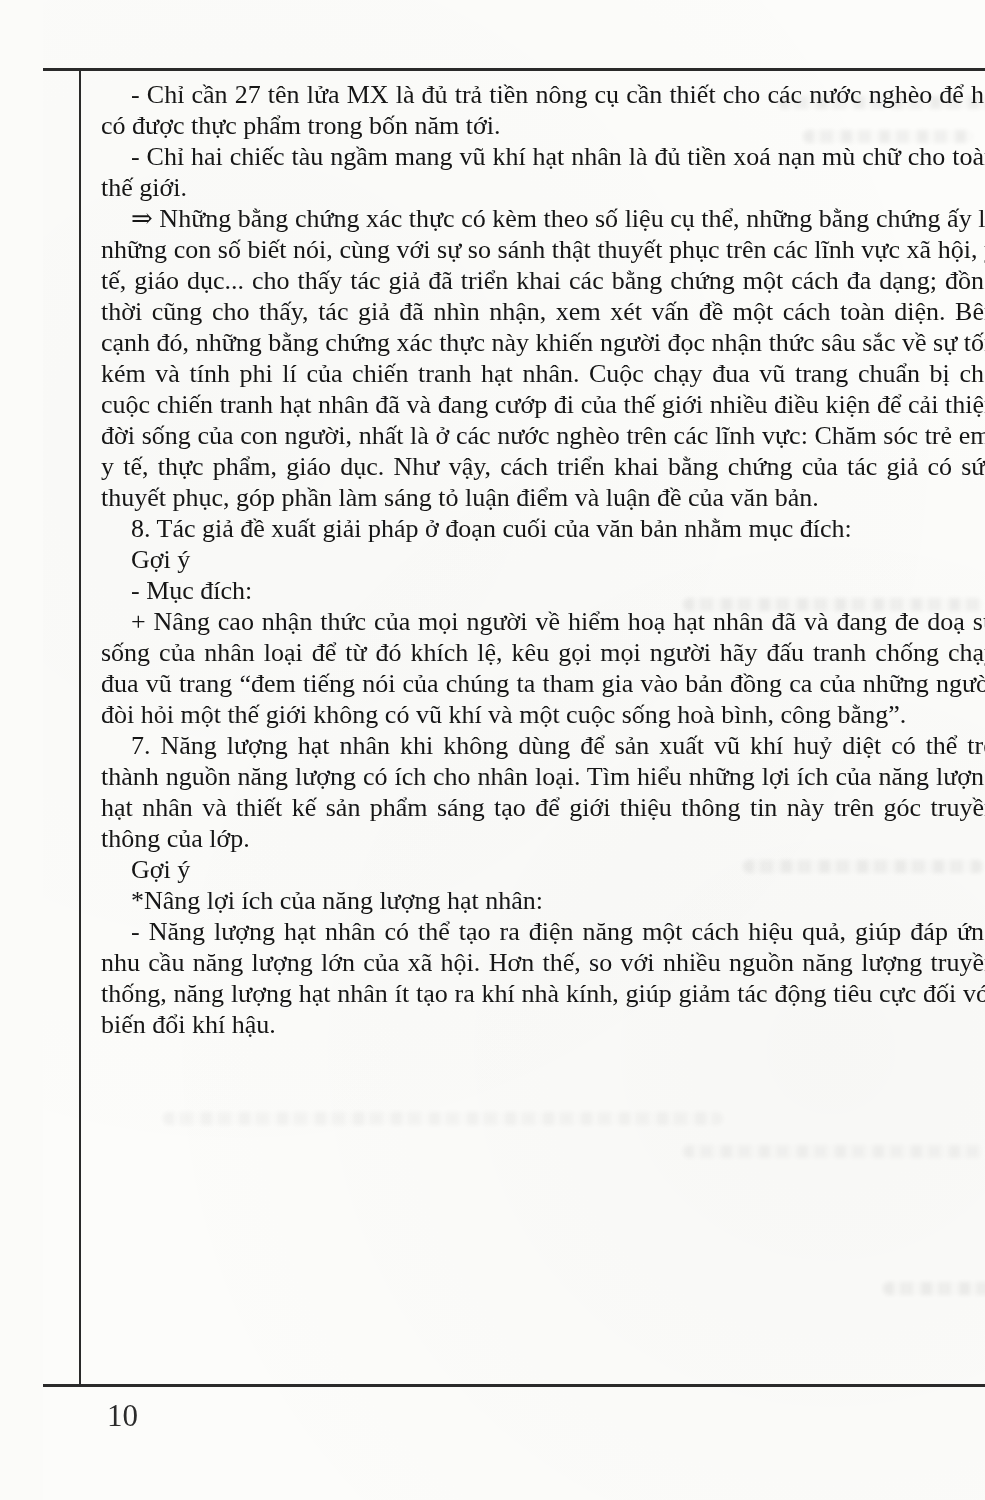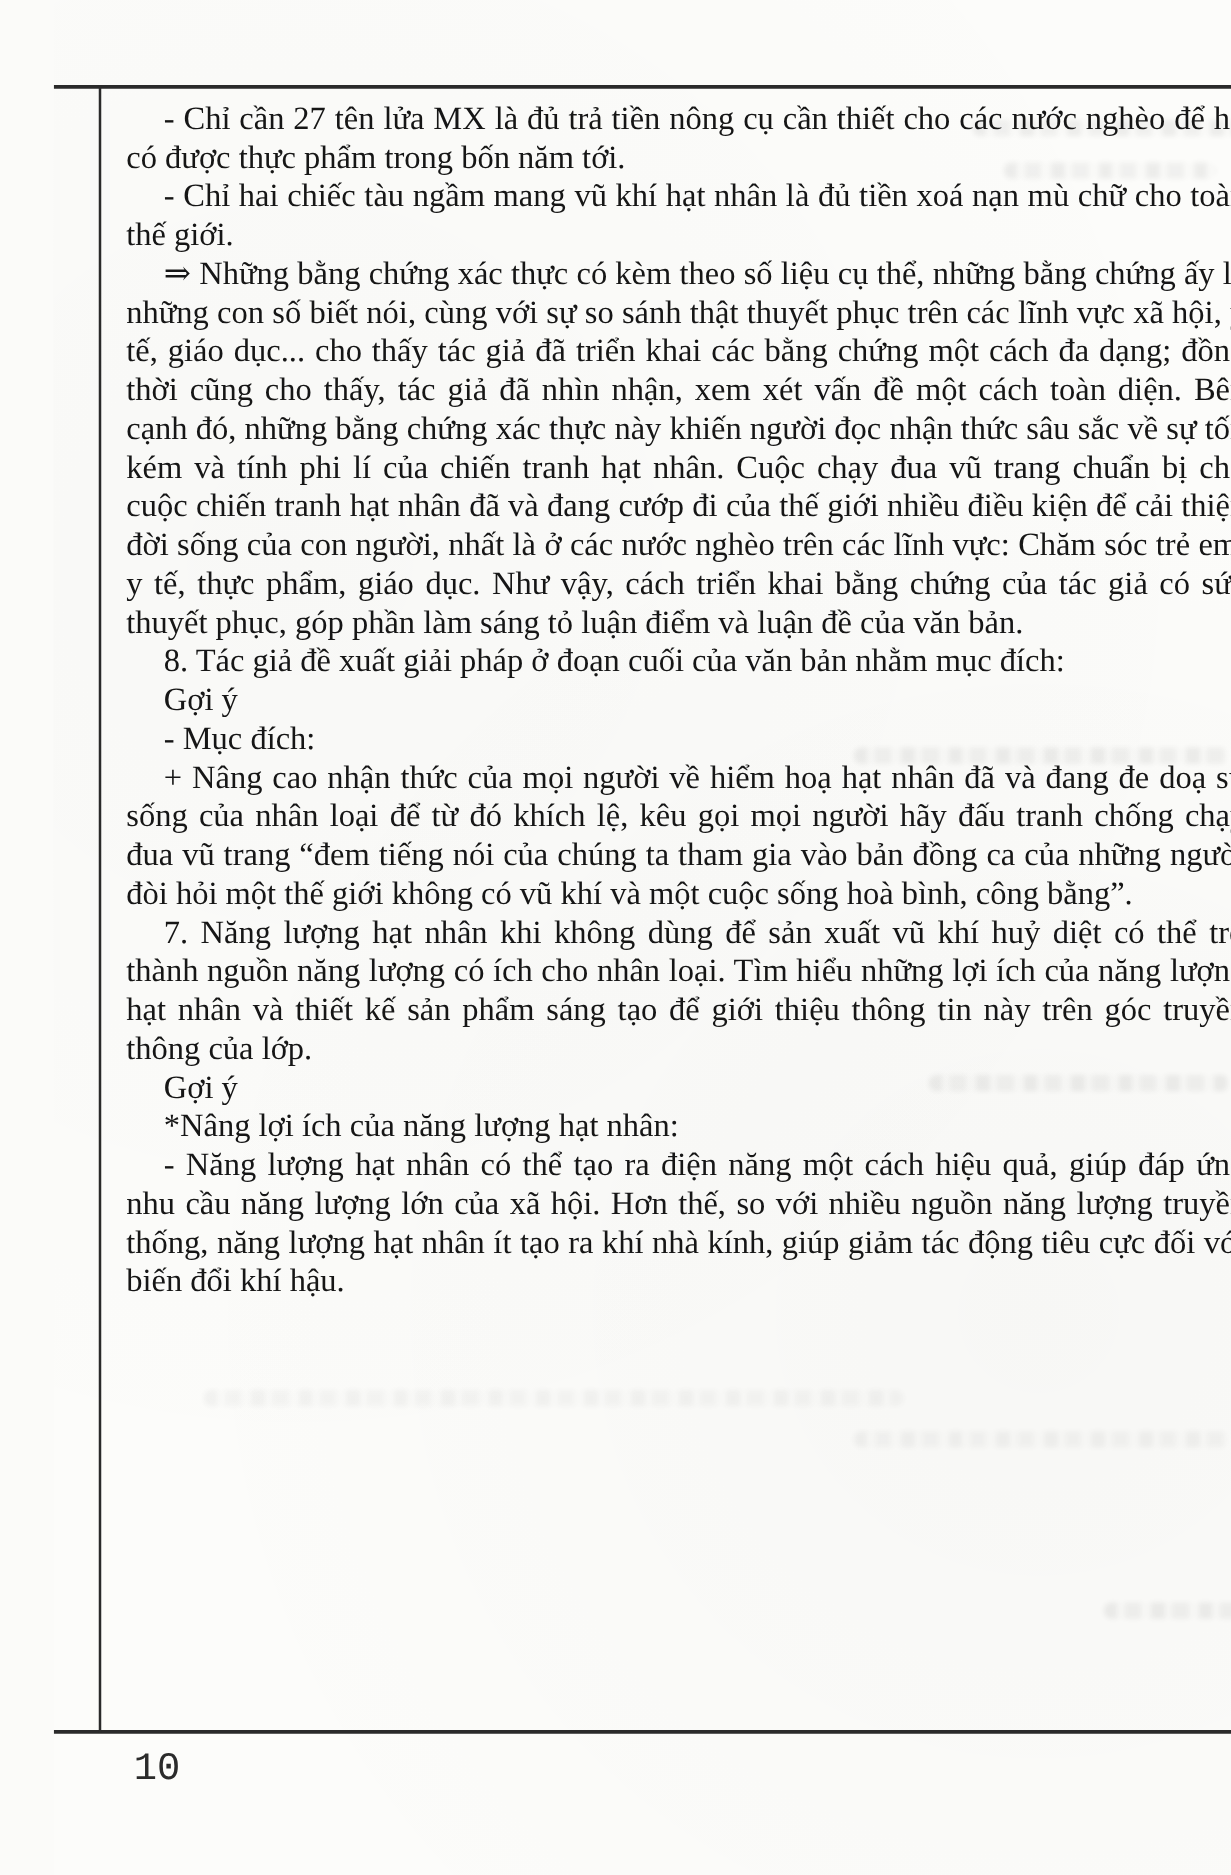--- a/index.html
+++ b/index.html
@@ -44,21 +44,21 @@
   .bold { font-weight: bold; }
   .center {
     text-align: center;
     text-indent: 0;
     font-weight: bold;
   }
   .page-number {
     position: absolute;
     left: 64px;
     top: 1398px;
-    font-family: Liberation Mono, monospace;
+    font-family: Liberation Serif, serif;
     font-size: 31px;
     color: #2b2b2b;
   }
   
   .smudge {
     position: absolute;
     height: 13px;
     border-radius: 6px;
     background: repeating-linear-gradient(90deg,
       rgba(60,60,60,0.28) 0 11px, rgba(60,60,60,0.05) 11px 17px,

